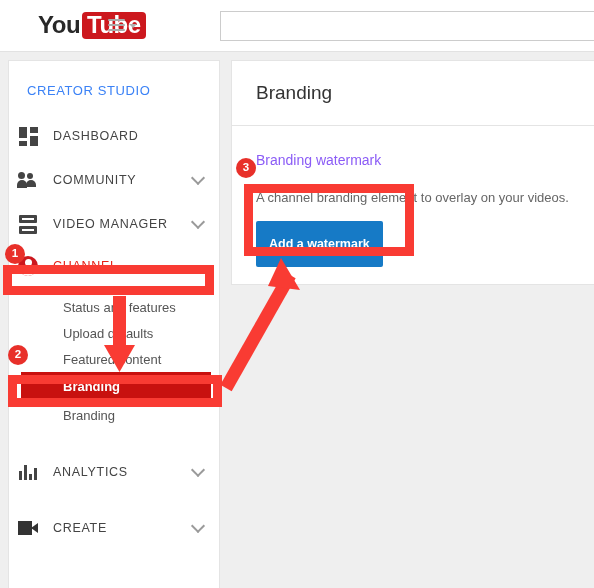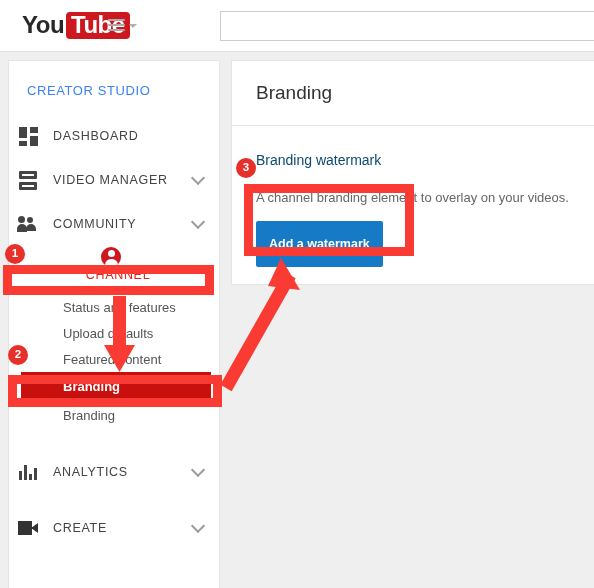--- a/index.html
+++ b/index.html
@@ -11,21 +11,21 @@
   }
   #root { position: relative; width: 594px; height: 588px; }
 
   
   .masthead {
     position: absolute; left: 0; top: 0; width: 594px; height: 52px;
     background: #ffffff; border-bottom: 1px solid #e2e2e2;
     z-index: 5;
   }
   .yt-logo {
-    position: absolute; left: 22px; top: 12px;
+    position: absolute; left: 38px; top: 12px;
     display: flex; align-items: center; height: 26px;
     user-select: none;
   }
   .yt-logo .you {
     font-size: 24px; font-weight: bold; color: #282828;
     letter-spacing: -0.5px; line-height: 26px;
   }
   .yt-logo .tubebox {
     background: #cc181e; border-radius: 4px;
     margin-left: 2px; padding: 1px 5px 2px 5px;
@@ -159,21 +159,21 @@
   .panel-head {
     background: #ffffff; border: 1px solid #e4e4e4; border-right: none;
     height: 66px; display: flex; align-items: center; padding-left: 24px;
   }
   .panel-head h1 { font-size: 19px; font-weight: normal; color: #333333; }
   .panel-body {
     background: #ffffff; border: 1px solid #e4e4e4;
     border-top: none; border-right: none;
     height: 159px; padding: 26px 24px 0 24px;
   }
-  .section-title { font-size: 14px; color: #0c4a6e; margin-bottom: 22px; }
+  .section-title { font-size: 14px; color: #8b5cf6; margin-bottom: 22px; }
   .section-desc { font-size: 13px; color: #666666; margin-bottom: 16px; white-space: nowrap; }
   .blue-btn {
     display: inline-block; background: #167ac6; color: #ffffff;
     font-size: 12.5px; font-weight: bold; padding: 16px 13px;
     border-radius: 2px; border: none; cursor: pointer;
     font-family: "Liberation Sans", sans-serif;
   }
 
   
   .anno { position: absolute; z-index: 30; pointer-events: none; }
@@ -218,43 +218,43 @@
             <i></i>
             <i></i>
             <i></i>
           </span>
       </span>
       <span class="nav-label">DASHBOARD</span>
     </div>
 
     <div class="nav-row">
       <span class="nav-ico">
+        <span class="ico-community">
+            <i></i>
+            <i></i>
+            <i></i>
+            <i></i>
+          </span>
+      </span>
+      <span class="nav-label">COMMUNITY</span>
+      <span class="chev"></span>
+    </div>
+
+    <div class="nav-row">
+      <span class="nav-ico">
         <span class="ico-video">
             <i></i>
             <i></i>
           </span>
       </span>
       <span class="nav-label">VIDEO MANAGER</span>
       <span class="chev"></span>
     </div>
 
-    <div class="nav-row">
-      <span class="nav-ico">
-        <span class="ico-community">
-            <i></i>
-            <i></i>
-            <i></i>
-            <i></i>
-          </span>
-      </span>
-      <span class="nav-label">COMMUNITY</span>
-      <span class="chev"></span>
-    </div>
-
-    <div class="nav-row active" style="height:40px;flex-direction:column;">
+    <div class="nav-row active" style="height:40px;">
       <span class="nav-ico">
         <span class="ico-channel">
             <i></i>
             <i></i>
           </span>
       </span>
       <span class="nav-label">CHANNEL</span>
     </div>
 
     <div style="padding-top:8px;">

